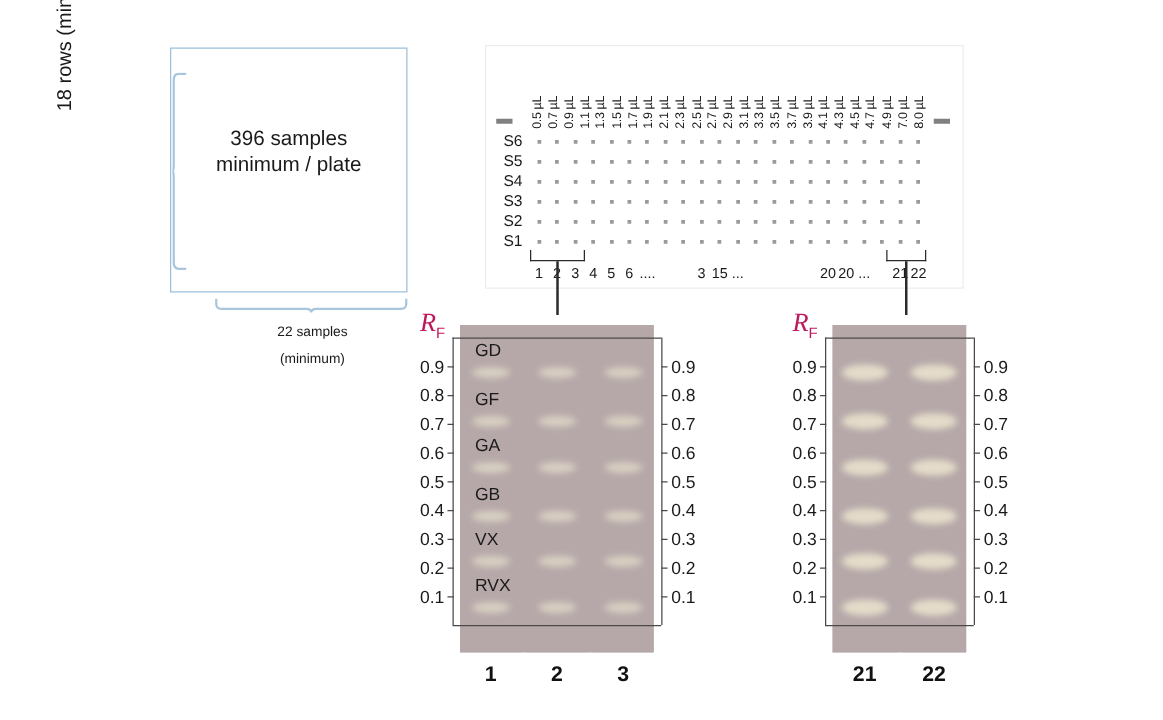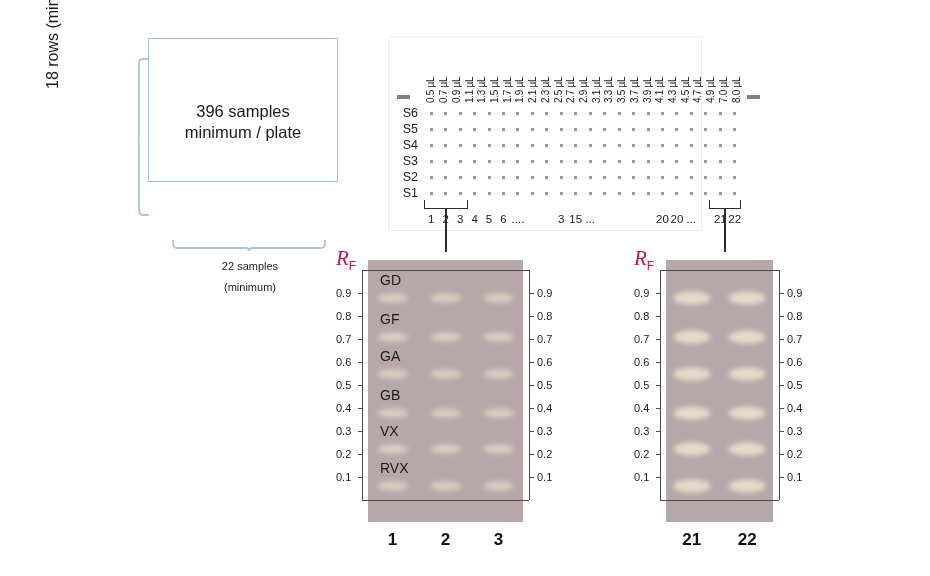--- a/index.html
+++ b/index.html
@@ -19,24 +19,24 @@
   
   #plate-schematic {
     position: absolute;
     left: 0px;
     top: 0px;
     width: 360px;
     height: 300px;
   }
   #schematic-box {
     position: absolute;
-    left: 148px;
+    left: 136px;
     top: 38px;
     width: 190px;
-    height: 144px;
+    height: 196px;
     border: 1.6px solid #9cc0d9;
     background: #ffffff;
     box-sizing: border-box;
   }
   #schematic-box-label {
     position: absolute;
     left: 0; right: 0;
     top: 62px;
     text-align: center;
     font-size: 16.5px;
@@ -82,21 +82,21 @@
     line-height: 21px;
     color: #1a1a1a;
     white-space: pre-line;
   }
 
   
   #dot-plate {
     position: absolute;
     left: 388px;
     top: 36px;
-    width: 314px;
+    width: 383px;
     height: 195px;
     background: #ffffff;
     border: 1px solid #ededed;
     box-sizing: border-box;
   }
   .plate-edge-dash {
     position: absolute;
     width: 13px;
     height: 4px;
     background: #808080;
@@ -246,21 +246,21 @@
     box-sizing: border-box;
   }
   .tlc-tick {
     position: absolute;
     width: 5px;
     height: 1.2px;
     background: #4a4a4a;
   }
   .tlc-tick-label {
     position: absolute;
-    font-size: 11px;
+    font-size: 14px;
     color: #1a1a1a;
     transform: translateY(-50%);
     white-space: nowrap;
   }
   .tlc-lane-number {
     position: absolute;
     font-size: 17px;
     font-weight: bold;
     text-align: center;
     color: #111;

